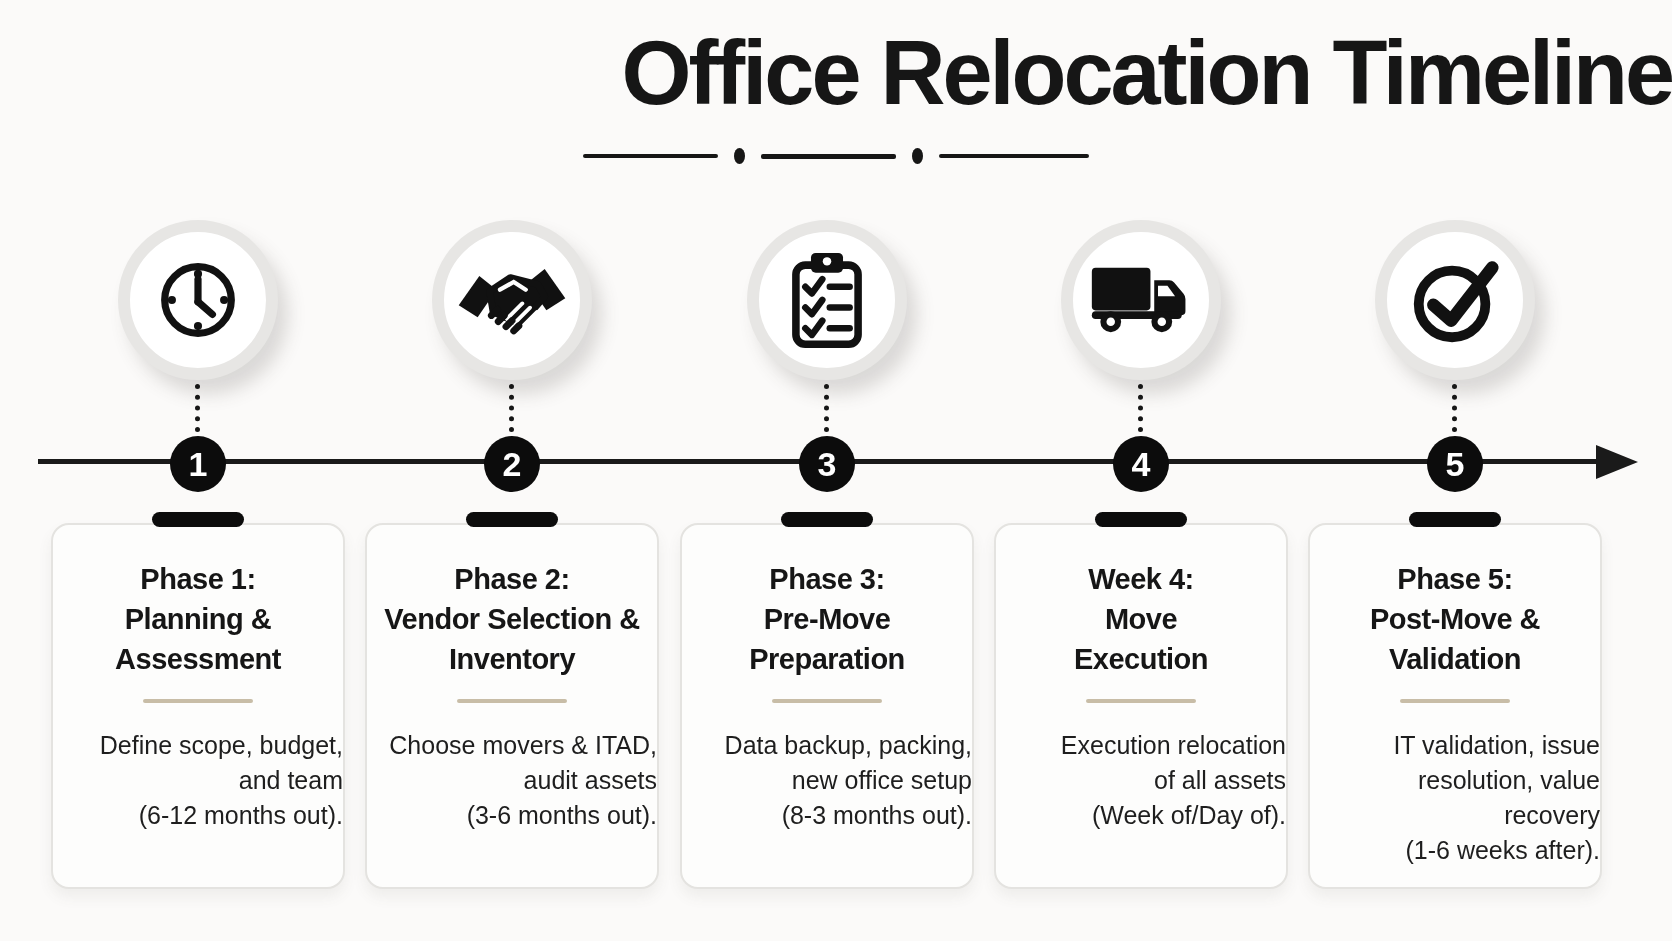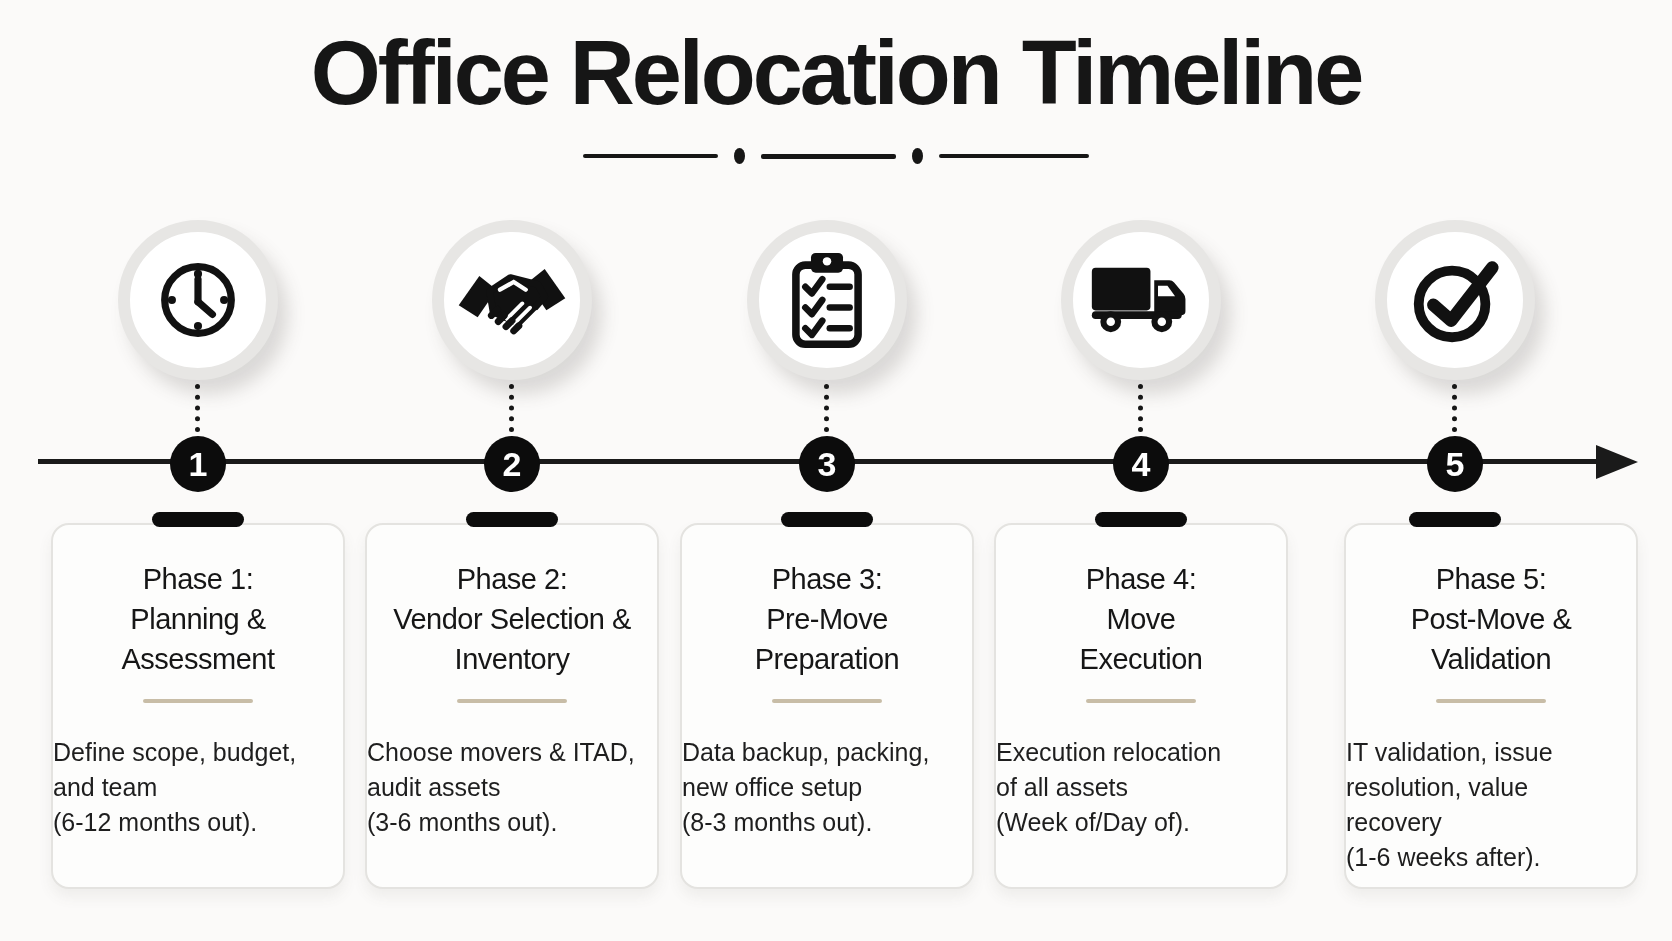--- a/index.html
+++ b/index.html
@@ -9,21 +9,21 @@
     --ring:#e7e6e4;
     --background:#fbfaf9;
     --card-bg:#fdfdfc;
   }
   *{margin:0;padding:0;box-sizing:border-box;}
   body{font-family:"Liberation Sans","DejaVu Sans",sans-serif;background:#ffffff;}
   .canvas{position:relative;width:1672px;height:941px;background:var(--background);overflow:hidden;}
 
   .page-title{
     position:absolute;top:28px;left:0;width:1672px;
-    text-align:center;font-size:90px;font-weight:bold;line-height:1;
+    text-align:right;font-size:90px;font-weight:bold;line-height:1;
     letter-spacing:-3px;color:var(--ink);
   }
   .ornament{
     position:absolute;top:148px;left:0;width:1672px;
     display:flex;align-items:center;justify-content:center;gap:16px;
   }
   .orn-line{height:4px;background:var(--ink);border-radius:2px;}
   .orn-line.short{width:135px;}
   .orn-line.mid{width:135px;height:5px;}
   .orn-line.long{width:150px;}
@@ -56,28 +56,28 @@
     position:absolute;top:512px;width:92px;height:15px;border-radius:8px;
     background:#0c0c0c;z-index:4;
   }
   .card{
     position:absolute;top:523px;width:294px;height:366px;
     background:var(--card-bg);border:2px solid var(--card-border);border-radius:18px;
     box-shadow:0 8px 14px rgba(90,85,80,0.08);z-index:2;
   }
   .card-title{
     margin-top:34px;text-align:center;white-space:pre-line;
-    font-size:29px;font-weight:normal;line-height:40px;letter-spacing:-0.5px;color:var(--ink);
+    font-size:29px;font-weight:bold;line-height:40px;letter-spacing:-0.5px;color:var(--ink);
   }
   .card-divider{
     width:110px;height:4px;border-radius:2px;background:var(--divider-accent);
     margin:20px auto 0 auto;
   }
   .card-desc{
-    margin-top:32px;text-align:left;white-space:pre-line;
+    margin-top:25px;text-align:right;white-space:pre-line;
     font-size:25px;line-height:35px;color:#1e1e1e;
   }
 </style>
 </head>
 <body>
 
 <div class="canvas">
 
   <h1 class="page-title">Office Relocation Timeline</h1>
 
@@ -187,41 +187,41 @@
       <circle cx="77" cy="63" r="11" fill="#111"></circle>
       <circle cx="77" cy="63" r="4.5" fill="#fff"></circle>
     </svg>
   </div>
   <div class="connector" style="left:1138px"></div>
   <div class="numc" style="left:1113px">
     <span>4</span>
   </div>
   <div class="tab" style="left:1095px"></div>
   <div class="card" style="left:994px">
-    <div class="card-title">Phase 4:
+    <div class="card-title">Week 4:
 Move
 Execution</div>
     <div class="card-divider"></div>
     <div class="card-desc">Execution relocation
 of all assets
 (Week of/Day of).</div>
   </div>
 
   <div class="badge" style="left:1375px">
     <svg width="98" height="98" viewBox="0 0 100 100">
       <circle cx="47" cy="54" r="34" fill="none" stroke="#111" stroke-width="10"></circle>
       <polyline points="28,55 46,71 88,17" fill="none" stroke="#111" stroke-width="13" stroke-linecap="round" stroke-linejoin="round"></polyline>
     </svg>
   </div>
   <div class="connector" style="left:1452px"></div>
   <div class="numc" style="left:1427px">
     <span>5</span>
   </div>
   <div class="tab" style="left:1409px"></div>
-  <div class="card" style="left:1344px">
+  <div class="card" style="left:1308px">
     <div class="card-title">Phase 5:
 Post-Move &amp;
 Validation</div>
     <div class="card-divider"></div>
     <div class="card-desc">IT validation, issue
 resolution, value
 recovery
 (1-6 weeks after).</div>
   </div>
 

